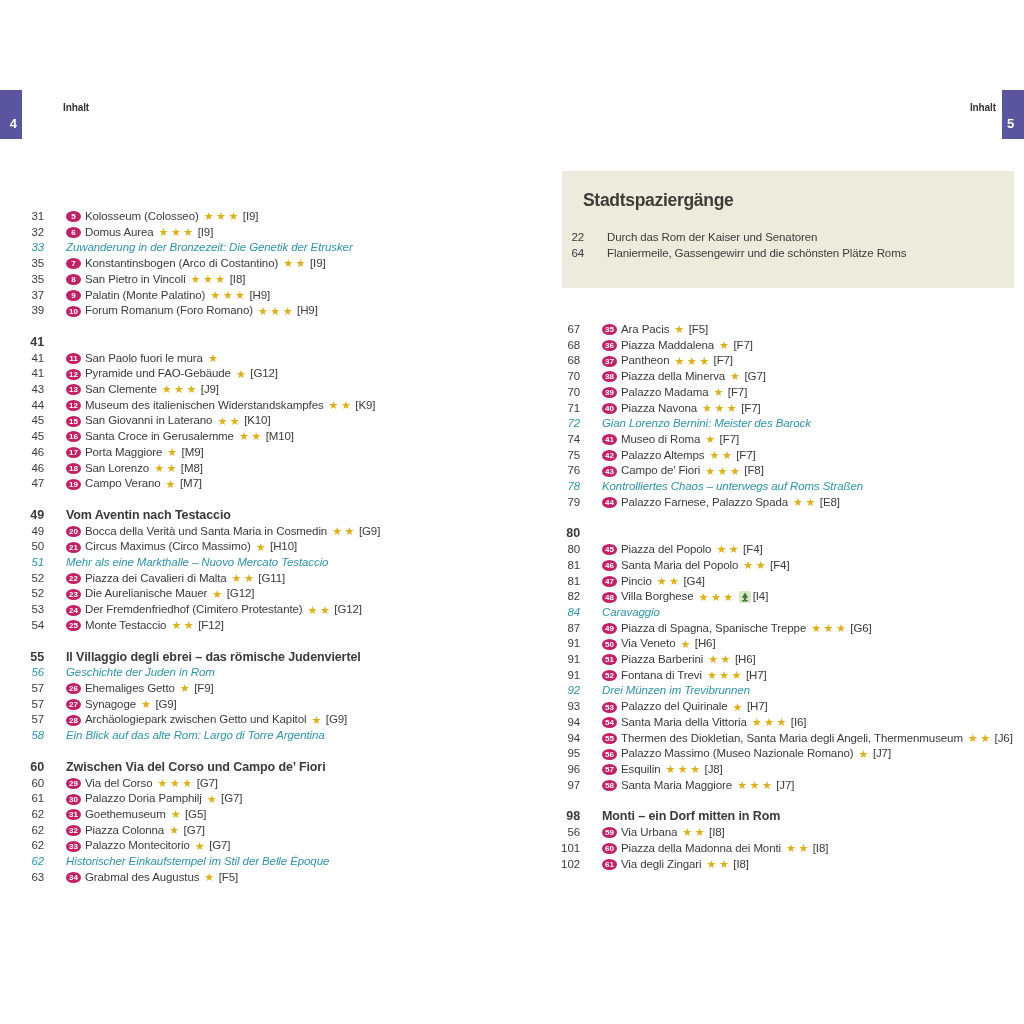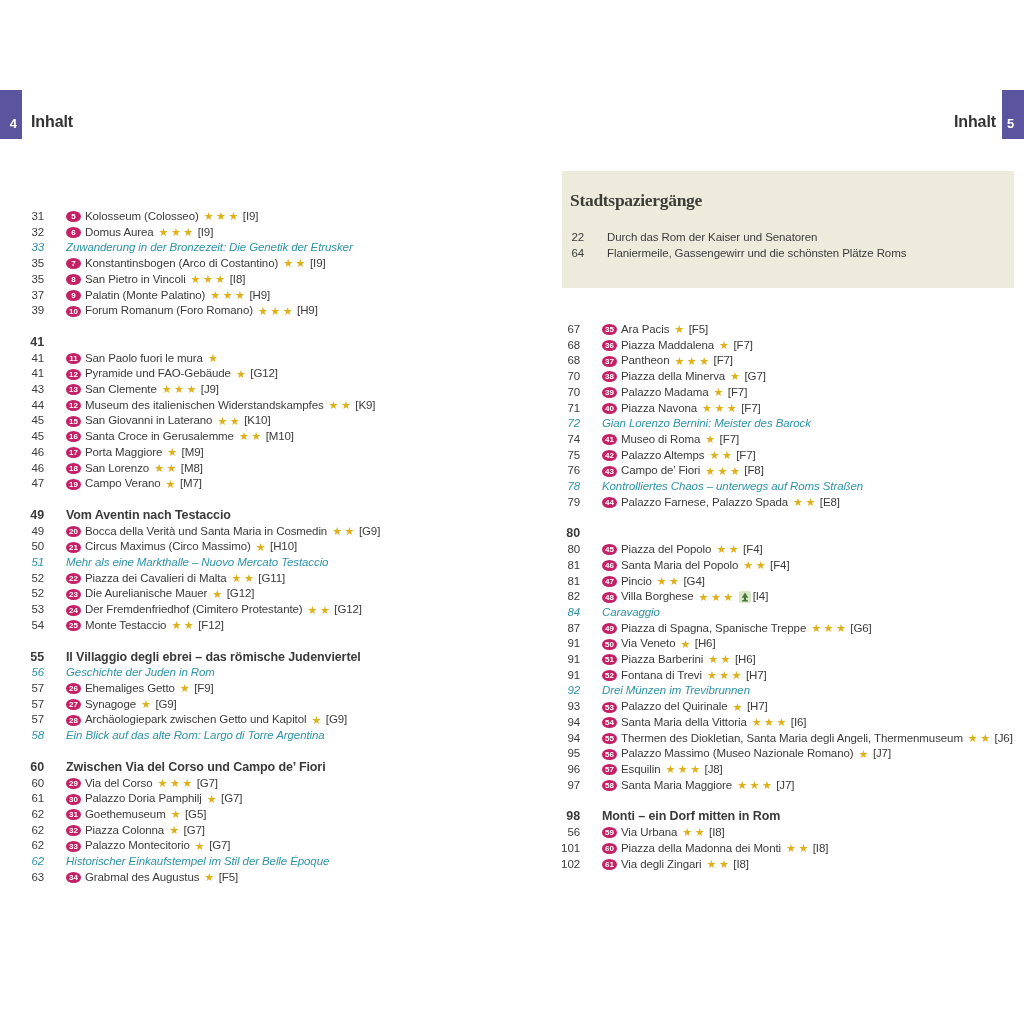--- a/index.html
+++ b/index.html
@@ -9,21 +9,21 @@
     overflow:hidden;letter-spacing:-0.1px;
   }
   
   .tab{
     position:absolute;top:90px;width:22px;height:49px;background:#5b549e;
     color:#fff;font-weight:bold;font-size:13px;display:flex;align-items:flex-end;
   }
   .tab-left{left:0;justify-content:flex-end;padding:0 5px 8px 0;box-sizing:border-box;}
   .tab-right{right:0;justify-content:flex-start;padding:0 0 8px 5px;box-sizing:border-box;}
   .hdr-label{
-    position:absolute;top:113px;font-size:16px;font-weight:bold;color:#333;
+    position:absolute;top:102px;font-size:10px;font-weight:bold;color:#333;margin-left:32px;
   }
   .hdr-label.left{left:31px;}
   .hdr-label.right{right:28px;}
   
   .col{position:absolute;}
   .col-left{left:20px;top:180px;width:530px;margin-top:29px;}
   .col-right{left:556px;top:314px;width:462px;margin-top:8px;}
   .row{display:flex;line-height:15.7px;font-size:11.5px;white-space:nowrap;}
   .row .pg{width:24px;text-align:right;flex:0 0 24px;margin-right:22px;}
   .row .content{display:flex;align-items:center;min-width:0;}
@@ -38,21 +38,21 @@
   .ref{color:#3b3b3b;}
   .park{width:12px;height:12px;margin:0 2px 0 1px;display:inline-flex;}
   .park svg{width:12px;height:12px;}
   
   .walks-box{
     position:absolute;left:562px;top:171px;width:452px;height:117px;
     background:#edebdc;box-sizing:border-box;padding-top:19px;
   }
   .walks-title{
     font-size:17.5px;font-weight:bold;color:#3d3d38;letter-spacing:-0.3px;
-    padding-left:8px;margin-bottom:19px;font-family:Liberation Serif, serif;
+    padding-left:21px;margin-bottom:19px;
   }
   .walks-box .row{font-size:11.5px;line-height:15.8px;}
   .walks-box .row .pg{width:22px;flex:0 0 22px;margin-right:23px;}
 </style>
 </head>
 <body>
 
 <div class="tab tab-left">4</div>
 <div class="hdr-label left">Inhalt</div>
 

